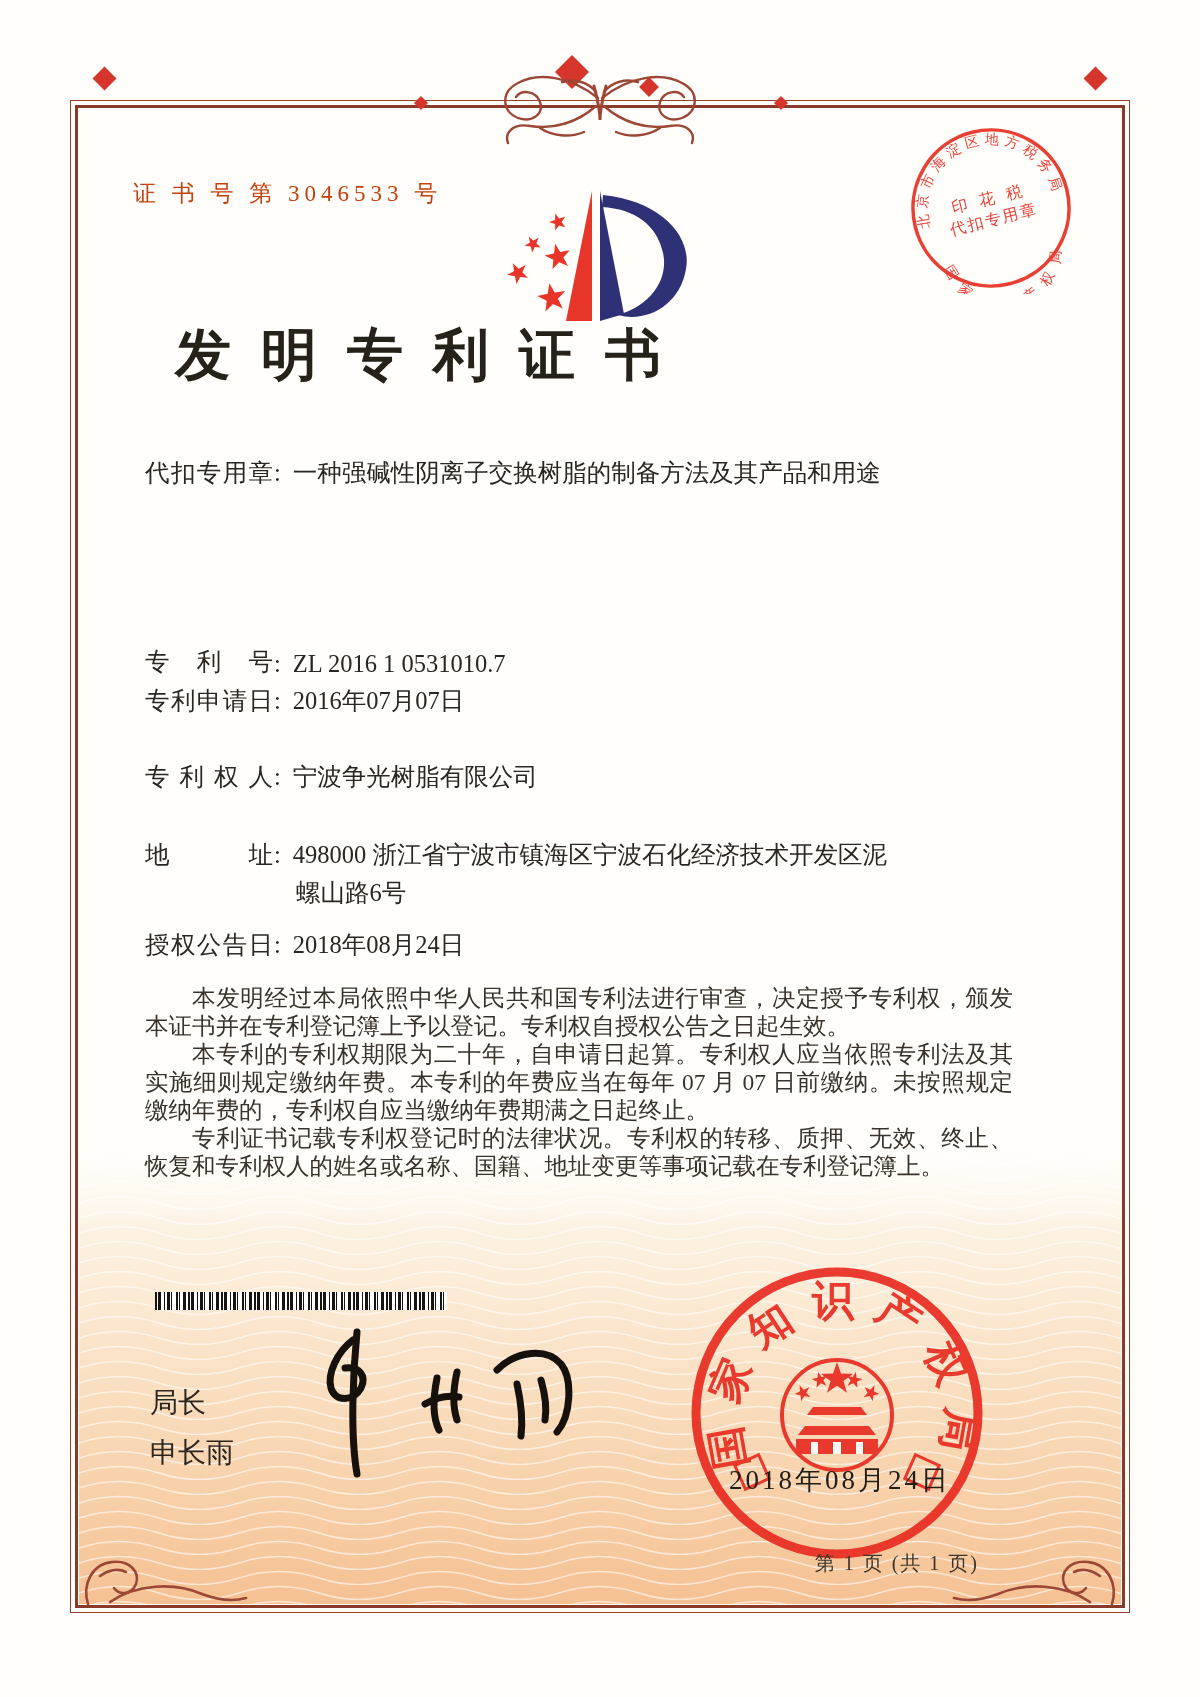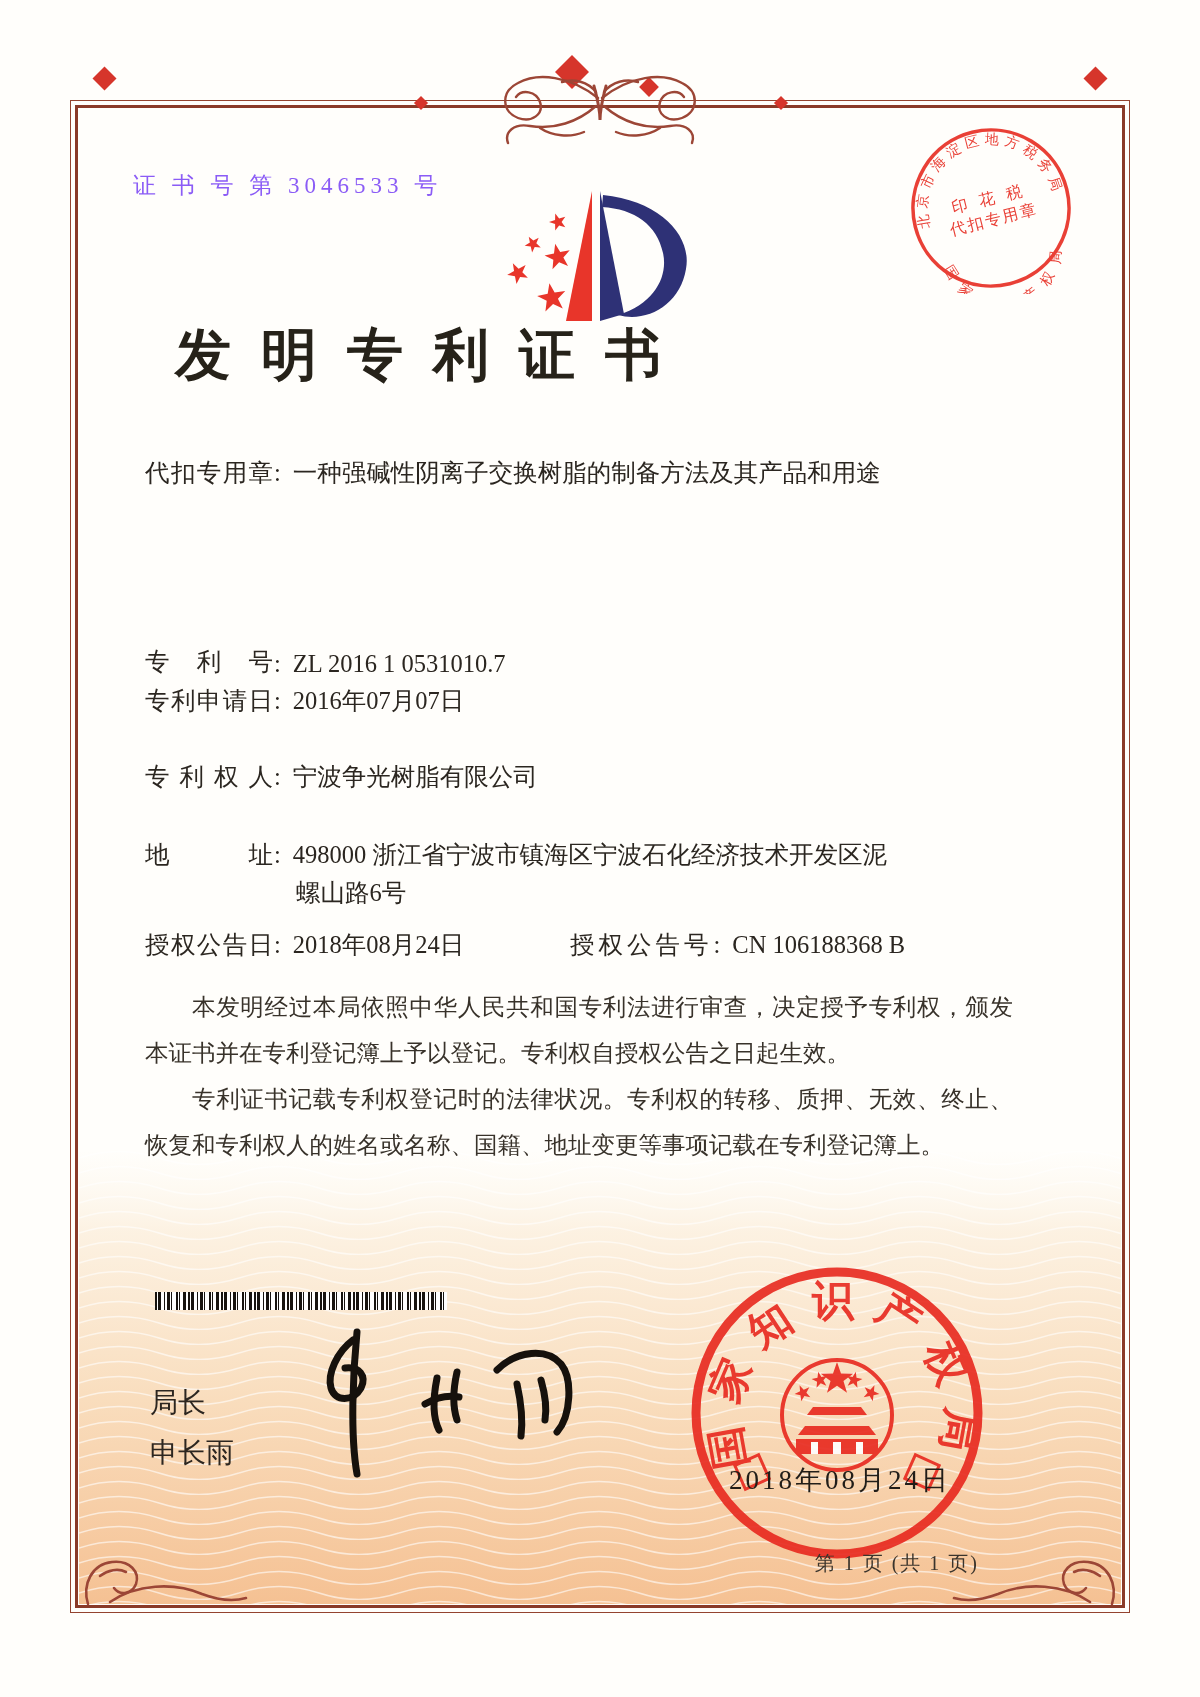--- a/index.html
+++ b/index.html
@@ -11,34 +11,34 @@
   }
   
   .frame-outer{position:absolute; left:70px; top:100px; right:70px; bottom:84px;
     border:1px solid #94432f; z-index:2; pointer-events:none;}
   .frame-inner{position:absolute; left:75px; top:105px; right:75px; bottom:89px;
     border:3px solid #8a3a28; z-index:2; pointer-events:none;}
   .diamond{position:absolute; background:#d6352b; transform:rotate(45deg); z-index:3;}
   
   .waveband{position:absolute; left:79px; top:1150px; width:1042px; height:454px; z-index:1;}
   
-  .cert-no{position:absolute; left:133px; top:170px; font-size:23px; letter-spacing:5px; color:#8b5cf6; z-index:3;}
+  .cert-no{position:absolute; left:133px; top:178px; font-size:23px; letter-spacing:5px; color:#c2410c; z-index:3;}
   .logo{position:absolute; left:470px; top:165px; z-index:3;}
   .stamp{position:absolute; left:905px; top:122px; z-index:4; opacity:.95;}
   .title{position:absolute; left:145px; top:318px; width:834px; 
     font-size:56px; font-weight:bold; letter-spacing:30px; text-indent:30px; color:#262219; z-index:3;}
   
   .row{position:absolute; left:145px; font-size:24.5px; color:#2b2620; z-index:3; white-space:nowrap;}
   .flabel{display:inline-block; width:128px; text-align:justify; text-align-last:justify; vertical-align:bottom;}
   .colon{margin:0 2px 0 1px;}
   .fvalue{margin-left:10px;}
   .addr2{display:block; margin-left:141px; padding-left:10px; line-height:44px;}
   
   .bodytext{position:absolute; left:145px; top:984px; width:868px; z-index:3;
-    font-size:23.5px; line-height:46px; color:#38322a; text-align:justify;}
+    font-size:23.5px; line-height:28px; color:#38322a; text-align:justify;}
   .bodytext p{margin:0; text-indent:2em;}
   
   .barcode{position:absolute; left:155px; top:1292px; width:292px; height:18px; z-index:3;
     background:
       repeating-linear-gradient(90deg,#17130f 0 2px,#fff 2px 3px,#17130f 3px 6px,#fff 6px 9px,
         #17130f 9px 10px,#fff 10px 12px,#17130f 12px 15px,#fff 15px 16px,#17130f 16px 17px,#fff 17px 21px,
         #17130f 21px 23px,#fff 23px 24px,#17130f 24px 25px,#fff 25px 28px,#17130f 28px 31px,#fff 31px 33px);}
   
   .director{position:absolute; left:150px; top:1378px; font-size:28px; color:#2c2620; z-index:3; line-height:50px;}
   .signature{position:absolute; left:285px; top:1322px; z-index:3;}
@@ -161,26 +161,24 @@
   <div class="row" style="top:760px;">
     <span class="flabel">专利权人</span><span class="colon">:</span><span class="fvalue">宁波争光树脂有限公司</span>
   </div>
   <div class="row" style="top:838px; white-space:normal; width:880px;">
     <span class="flabel">地址</span><span class="colon">:</span><span class="fvalue">498000 浙江省宁波市镇海区宁波石化经济技术开发区泥</span>
     <span class="addr2">螺山路6号</span>
   </div>
   <div class="row" style="top:928px;">
     <span class="flabel">授权公告日</span><span class="colon">:</span><span class="fvalue">2018年08月24日</span>
   </div>
-  <div class="row" style="top:928px; left:570px;">
-    <span style="letter-spacing:4px;">授权公告号</span><span class="colon">:</span><span class="fvalue">CN 106188368 B</span>
-  </div>
 
   <div class="bodytext">
     <p>本发明经过本局依照中华人民共和国专利法进行审查，决定授予专利权，颁发本证书并在专利登记簿上予以登记。专利权自授权公告之日起生效。</p>
+    <p>本专利的专利权期限为二十年，自申请日起算。专利权人应当依照专利法及其实施细则规定缴纳年费。本专利的年费应当在每年 07 月 07 日前缴纳。未按照规定缴纳年费的，专利权自应当缴纳年费期满之日起终止。</p>
     <p>专利证书记载专利权登记时的法律状况。专利权的转移、质押、无效、终止、恢复和专利权人的姓名或名称、国籍、地址变更等事项记载在专利登记簿上。</p>
   </div>
 
   <div class="barcode"></div>
 
   <div class="director">
     <div>局长</div>
     <div>申长雨</div>
   </div>
 

